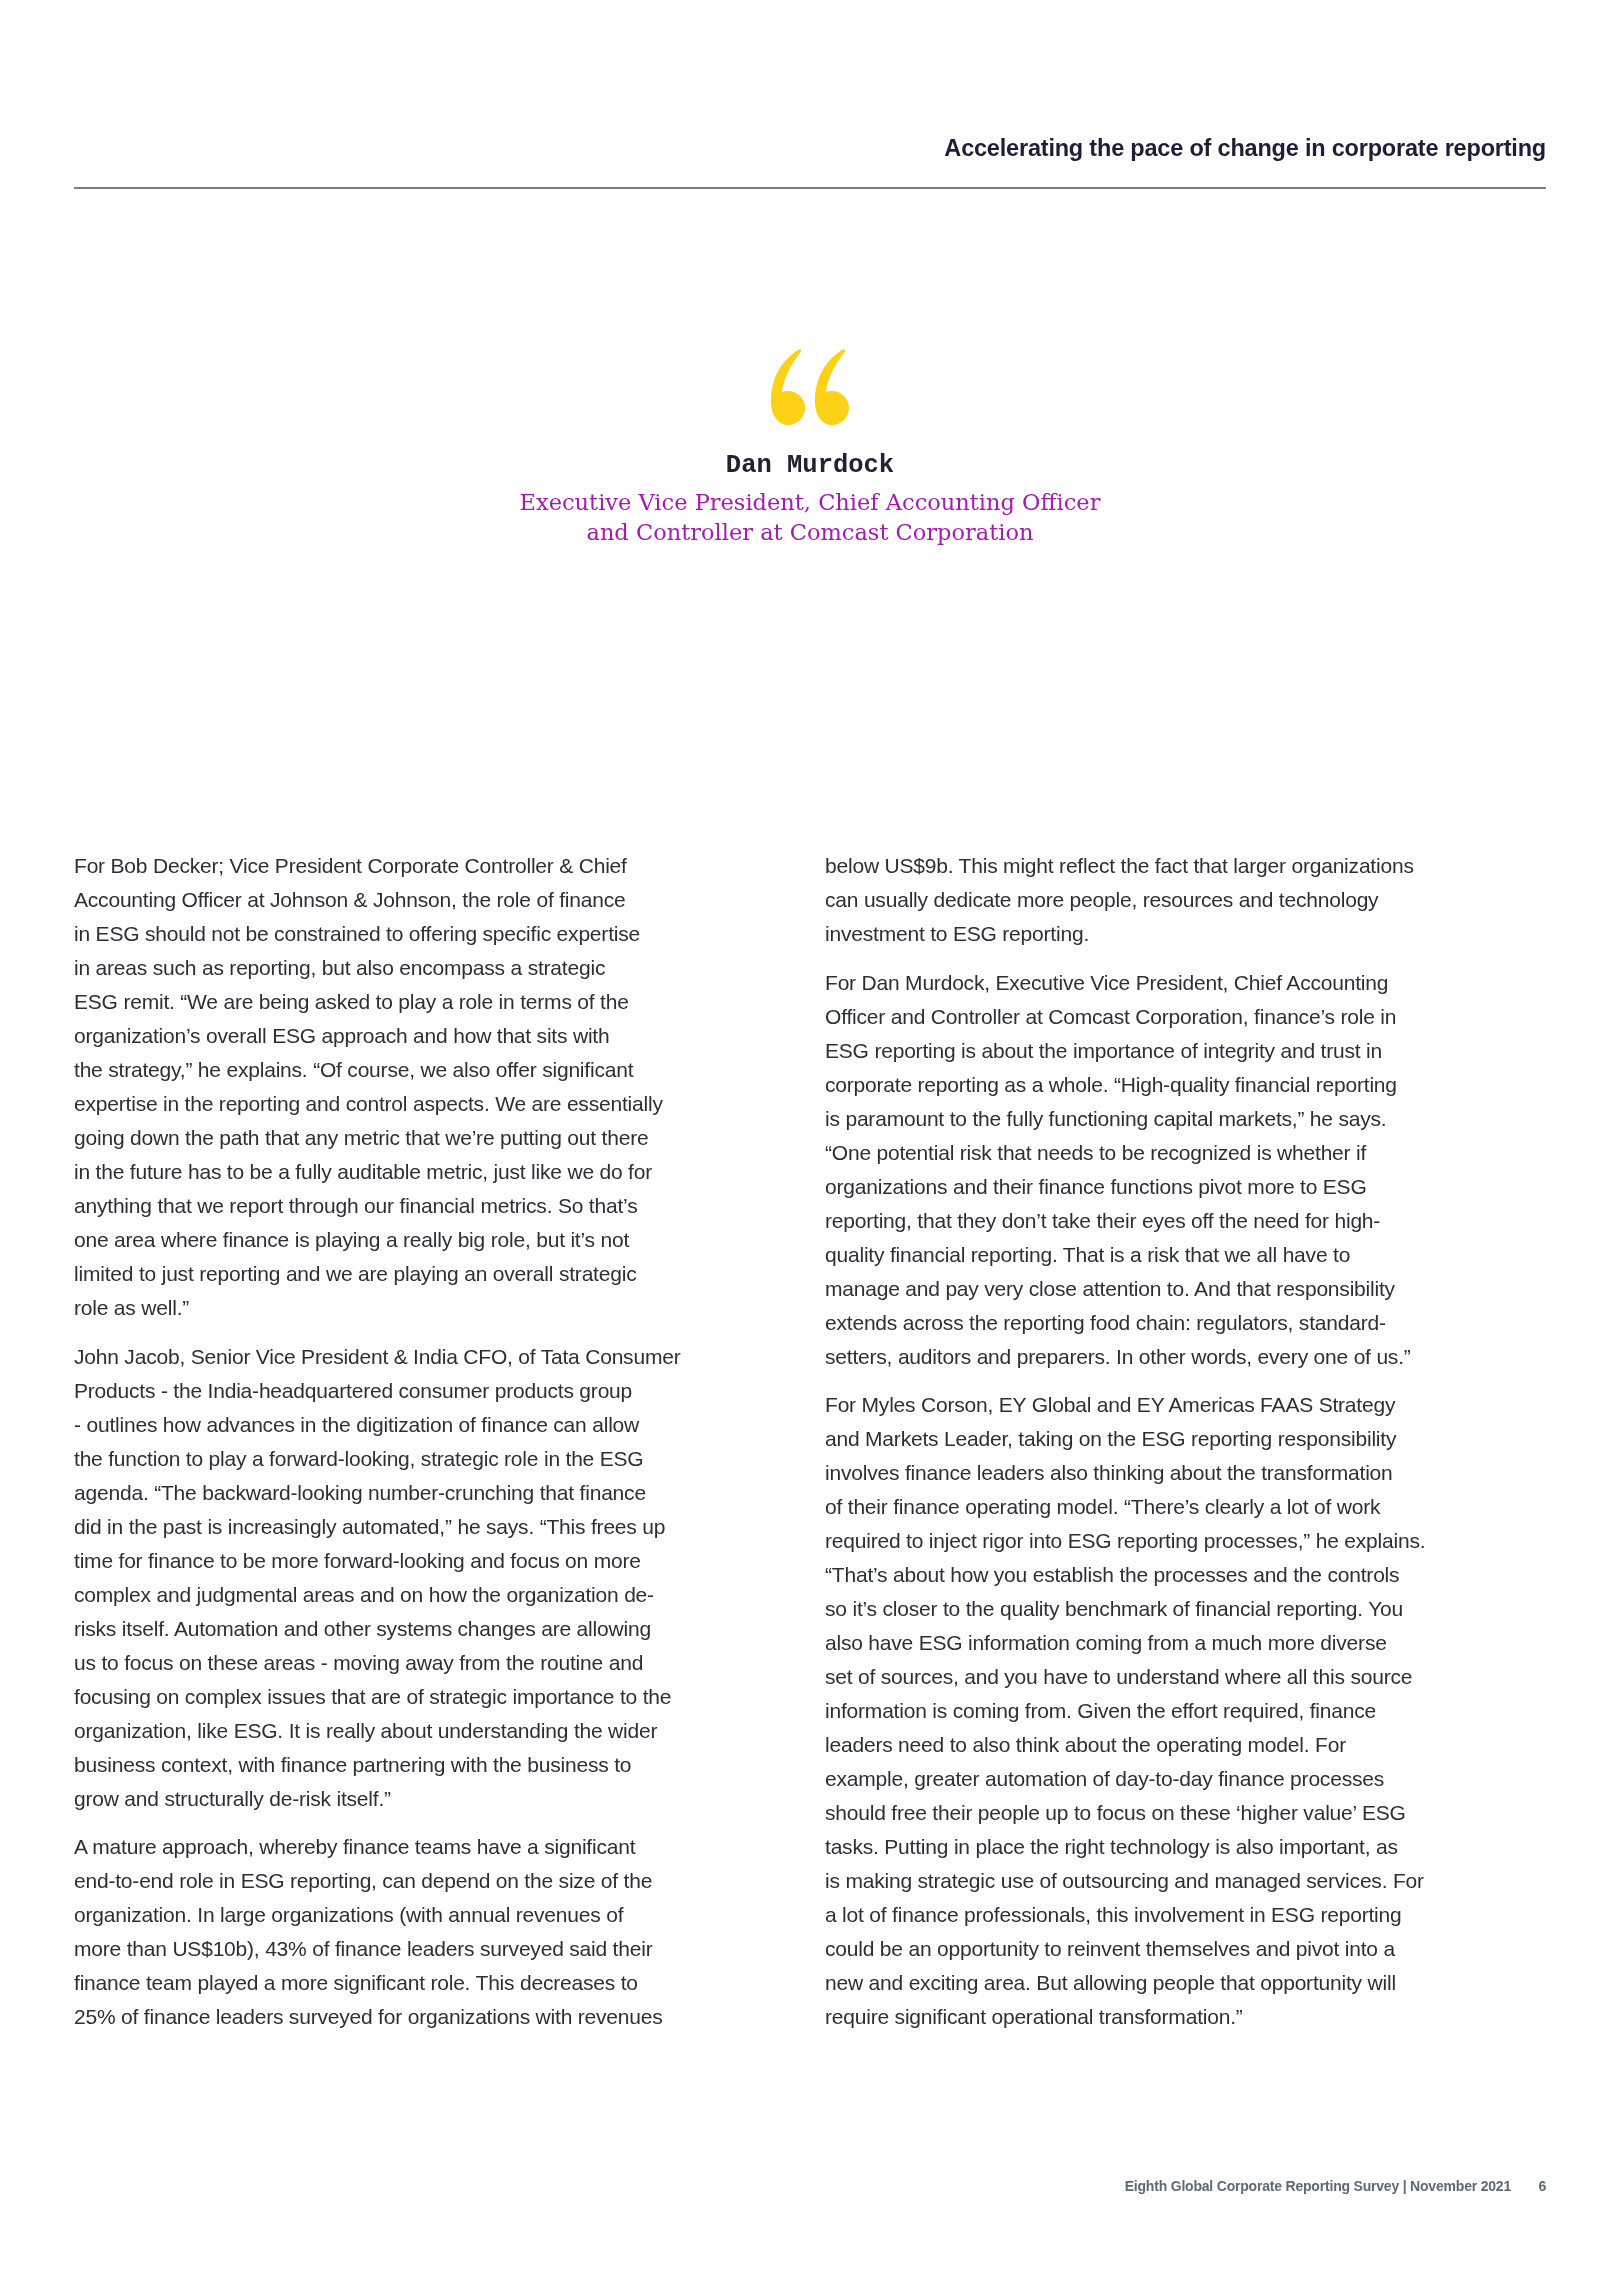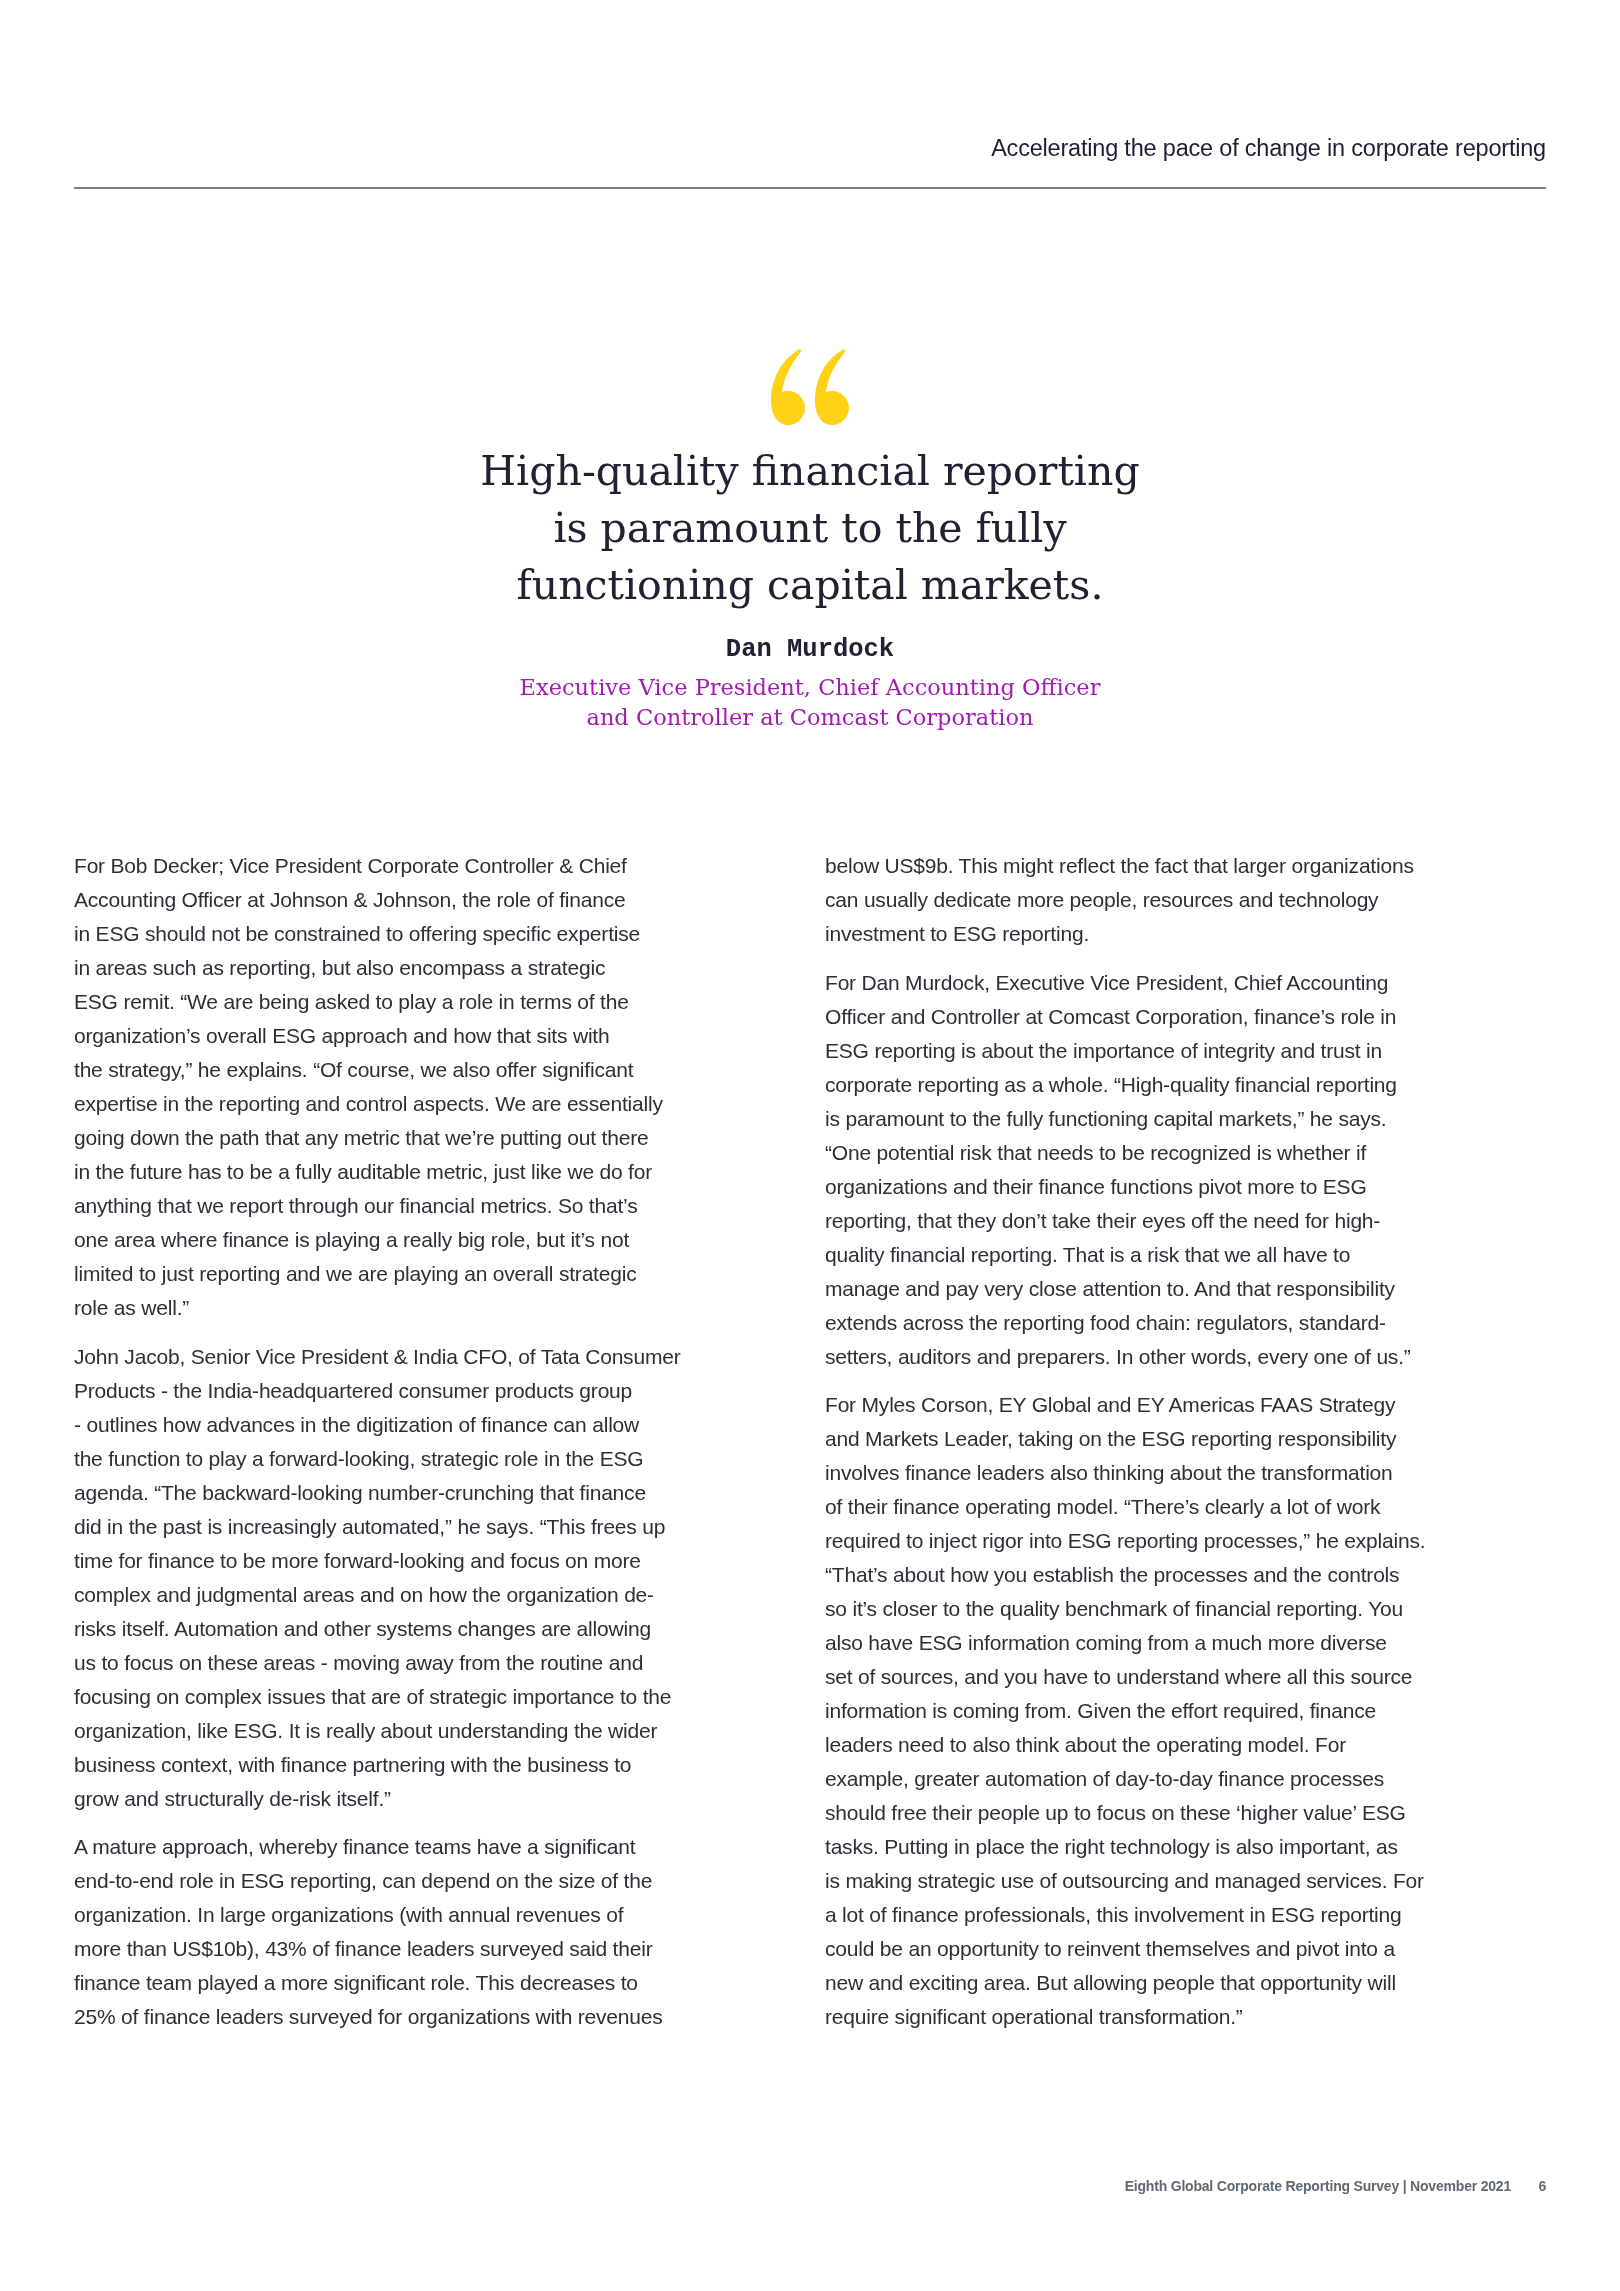--- a/index.html
+++ b/index.html
@@ -14,21 +14,21 @@
   .page{
     position:relative;
     width:1620px;height:2292px;
     background:#ffffff;
     margin:0 auto;
     font-family:"Liberation Sans",sans-serif;
     overflow:hidden;
   }
   .running-head{
     position:absolute;top:135px;right:74px;
-    font-size:23.5px;font-weight:400;color:var(--heading-text);
+    font-size:23.5px;font-weight:700;color:var(--heading-text);
     letter-spacing:-0.2px;
   }
   .rule{
     position:absolute;top:187px;left:74px;right:74px;
     height:2px;background:var(--rule-gray);
   }
   .pullquote{
     position:absolute;top:349px;left:0;right:0;
     text-align:center;
   }
@@ -83,23 +83,20 @@
 
   <section class="pullquote">
     <span class="quote-icon">
       <svg viewBox="0 0 78 76" aria-hidden="true">
         <g transform="rotate(180 39 38)">
           <path d="M17 0 C7.6 0 0 7.6 0 17 C0 26.4 7.6 34 17 34 C19.2 34 21.3 33.6 23.2 32.9 C21 47.5 13.9 61 3.5 74 L5.2 76 C23.3 65.4 34 47 34 24 C34 9.4 26.9 0 17 0 Z"></path>
           <path d="M61 0 C51.6 0 44 7.6 44 17 C44 26.4 51.6 34 61 34 C63.2 34 65.3 33.6 67.2 32.9 C65 47.5 57.9 61 47.5 74 L49.2 76 C67.3 65.4 78 47 78 24 C78 9.4 70.9 0 61 0 Z"></path>
         </g>
       </svg>
     </span>
-    <div class="quote-text">High-quality financial reporting
-is paramount to the fully
-functioning capital markets.</div>
     <div class="quote-author">Dan Murdock</div>
     <div class="quote-role">Executive Vice President, Chief Accounting Officer
 and Controller at Comcast Corporation</div>
   </section>
 
   <section class="columns">
     <div class="col">
       <p>For Bob Decker; Vice President Corporate Controller &amp; Chief
 Accounting Officer at Johnson &amp; Johnson, the role of finance
 in ESG should not be constrained to offering specific expertise

